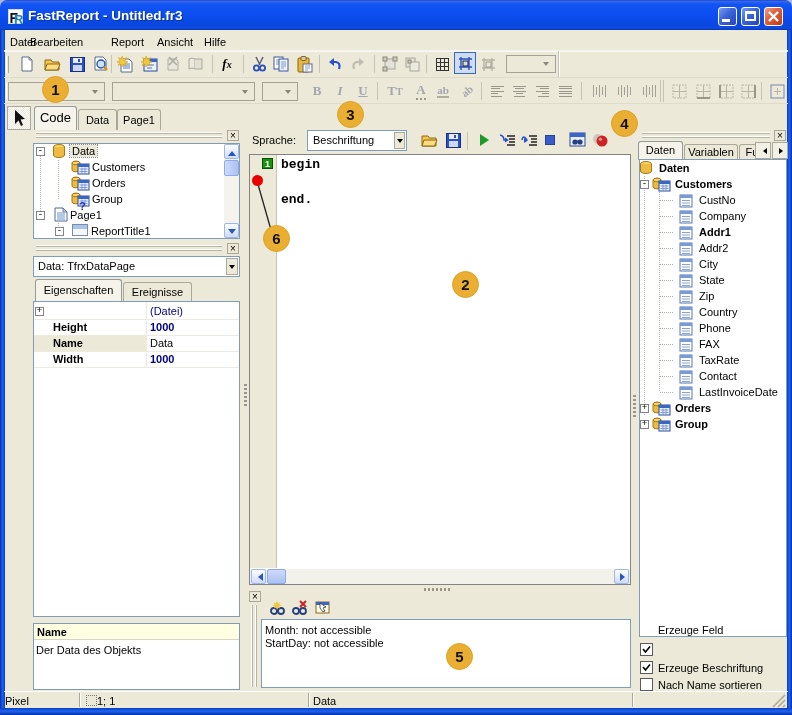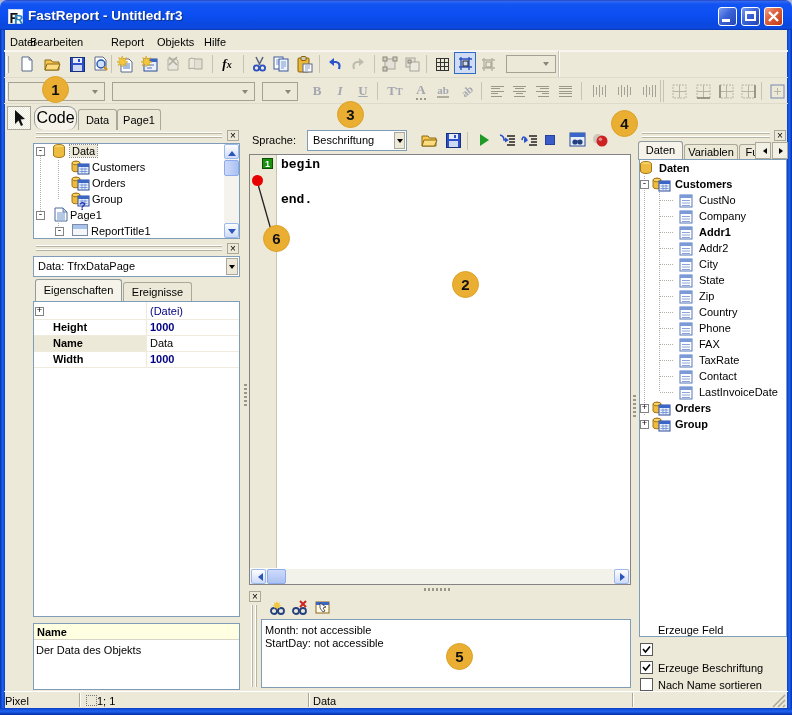--- a/index.html
+++ b/index.html
@@ -85,21 +85,21 @@
 <div class="abs winbtn bclose" style="left:764px;">
  <svg width="17" height="17">
       <path d="M4 4 L13 13 M13 4 L4 13" stroke="#fff" stroke-width="2.4"></path>
     </svg>
 </div>
 
 <div id="menubar" class="abs">
  <span class="mi" style="left:6px;">Datei</span>
  <span class="mi" style="left:26px;">Bearbeiten</span>
  <span class="mi" style="left:107px;">Report</span>
- <span class="mi" style="left:153px;">Objekts</span>
+ <span class="mi" style="left:153px;">Ansicht</span>
  <span class="mi" style="left:200px;">Hilfe</span>
 </div>
 
 <div class="abs tbrow" style="top:51px; height:27px; border-top:1px solid #f8f7f1; border-bottom:1px solid #ddd9c8;"></div>
 <div class="grip" style="left:6px; top:56px; height:17px;"></div>
 <div class="grip" style="left:6px; top:83px; height:16px;"></div>
 
 <div class="tbtn" style="left:16px; top:53px;" id="ic-new">
     <svg width="16" height="16">
       <path d="M3 1 h7 l3 3 v11 h-10 z" fill="#fff" stroke="#5a6a8a"></path>
@@ -359,21 +359,21 @@
 
 <div class="abs" style="left:4px; top:50px; width:784px; height:1px; background:#f6f4ec;"></div>
 <div class="abs" style="left:4px; top:77px; width:784px; height:1px; background:#dedbcb;"></div>
 <div class="abs" style="left:4px; top:103px; width:784px; height:1px; background:#dedbcb;"></div>
 
 <div class="abs" style="left:7px; top:106px; width:24px; height:24px; border:1px solid #aca899; background:repeating-conic-gradient(#ffffff 0% 25%, #ece9d8 0% 50%) 0 0/2px 2px;">
  <svg width="22" height="22">
       <path d="M7 3 L7 17 L10.5 13.5 L13 19 L15 18 L12.6 12.6 L17 12 Z" fill="#111"></path>
     </svg>
 </div>
-<div class="tab on" style="left:34px; top:106px; width:43px; height:24px; line-height:22px; font-size:16px;border-radius:9px;">Code</div>
+<div class="tab on" style="left:34px; top:106px; width:43px; height:24px; line-height:22px; font-size:13px;">Code</div>
 <div class="tab" style="left:78px; top:109px; width:39px; height:21px; line-height:20px;">Data</div>
 <div class="tab" style="left:117px; top:109px; width:44px; height:21px; line-height:20px;">Page1</div>
 
 <div class="hgrip" style="left:36px; top:132px; width:186px;"></div>
 <div class="hgrip" style="left:36px; top:136px; width:186px;"></div>
 <div class="xbtn" style="left:227px; top:130px;">×</div>
 
 <div class="whitebox" style="left:33px; top:143px; width:207px; height:96px;"></div>
 
 <div class="dotv" style="left:40px; top:152px; height:63px;"></div>

